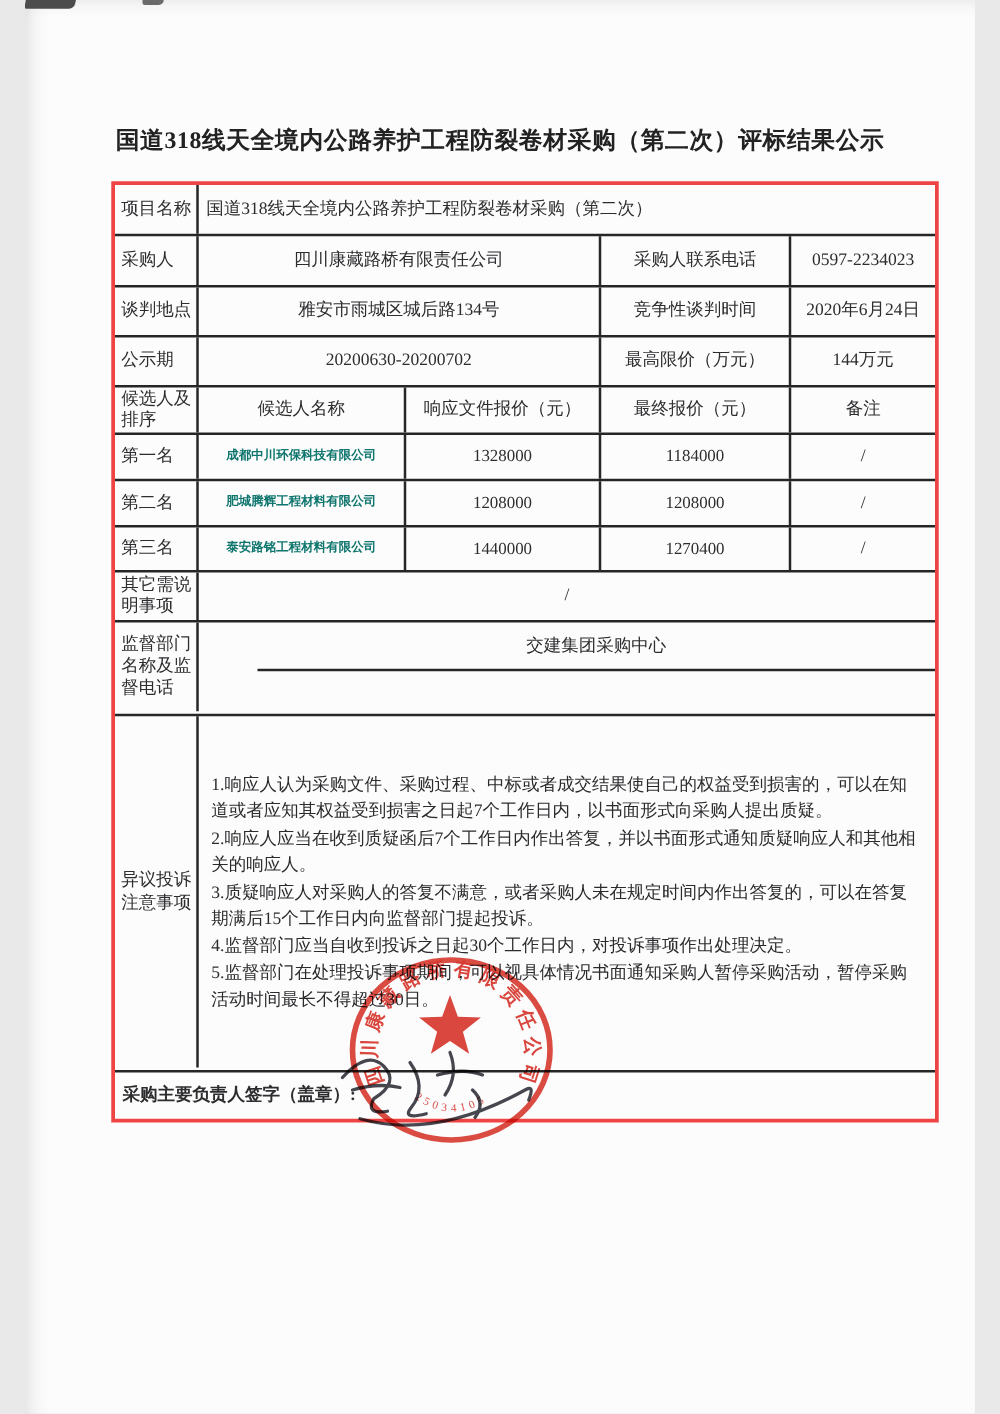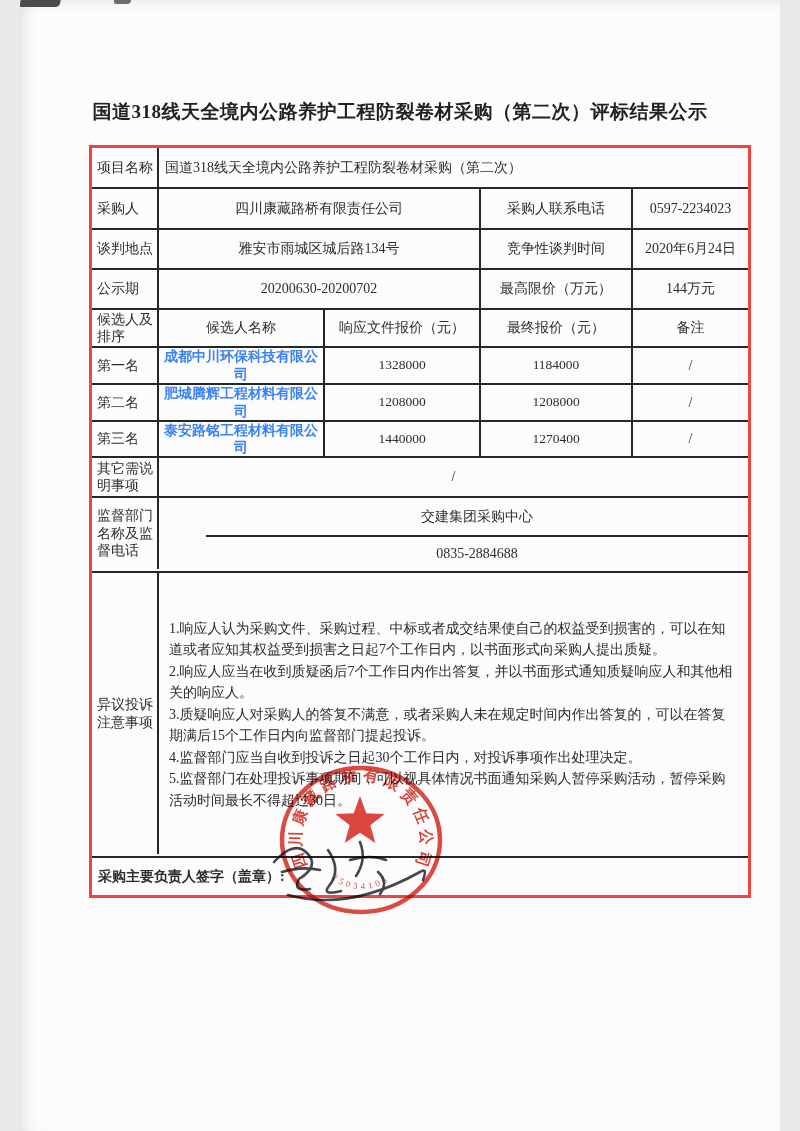--- a/index.html
+++ b/index.html
@@ -33,21 +33,21 @@
     box-sizing:border-box;border-right:2px solid #262626;
     display:flex;align-items:center;justify-content:center;
     text-align:center;line-height:1.25;
     overflow:hidden;
   }
   .cell.end{border-right:none;}
   .cell.lab{width:67px;justify-content:flex-start;text-align:left;padding:1px 2px 1px 5px;flex:none;}
   .cell.vwide{width:322px;flex:none;}
   .cell.l2{width:152px;flex:none;}
   .cell.v2{flex:1;}
-  .cell.cname{width:166px;flex:none;font-size:14px;font-weight:700;color:#3b82f6;}
+  .cell.cname{width:166px;flex:none;font-size:10px;font-weight:700;color:#0f766e;}
   .cell.cp1{width:156px;flex:none;font-size:13.5px;}
   .cell.cp2{width:152px;flex:none;font-size:13.5px;}
   .cell.crk{flex:1;}
   .cell.full{flex:1;}
   .leftline{justify-content:flex-start;text-align:left;padding-left:6px;}
   .h41{height:41px;}.h40{height:40px;}.h38{height:38px;}.h37{height:37px;}.h36{height:36px;}
   .h75{height:75px;}.h285{height:285px;}
   .stack{flex:1;display:flex;flex-direction:column;padding-left:47px;}
   .stack .sub{box-sizing:border-box;display:flex;align-items:center;justify-content:center;}
   .stack .sub.top{height:39px;border-bottom:2px solid #262626;}
@@ -132,21 +132,20 @@
 
     <div class="row h40">
       <div class="cell lab">其它需说明事项</div>
       <div class="cell full end">/</div>
     </div>
 
     <div class="row h75">
       <div class="cell lab" style="height:71px;">监督部门名称及监督电话</div>
       <div class="stack">
         <div class="sub top">交建集团采购中心</div>
-        <div class="sub bot">0835-2884688</div>
       </div>
     </div>
 
     <div class="row h285">
       <div class="cell lab" style="height:281px;">异议投诉注意事项</div>
       <div class="objtext">
         <p>1.响应人认为采购文件、采购过程、中标或者成交结果使自己的权益受到损害的，可以在知道或者应知其权益受到损害之日起7个工作日内，以书面形式向采购人提出质疑。</p>
         <p>2.响应人应当在收到质疑函后7个工作日内作出答复，并以书面形式通知质疑响应人和其他相关的响应人。</p>
         <p>3.质疑响应人对采购人的答复不满意，或者采购人未在规定时间内作出答复的，可以在答复期满后15个工作日内向监督部门提起投诉。</p>
         <p>4.监督部门应当自收到投诉之日起30个工作日内，对投诉事项作出处理决定。</p>

